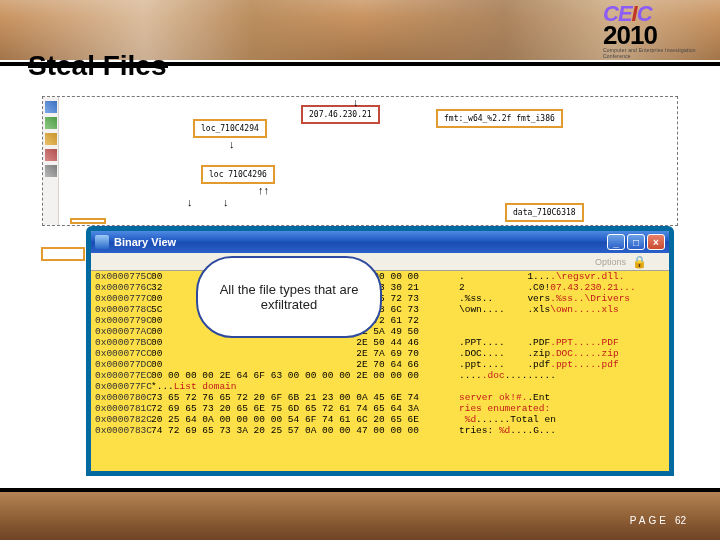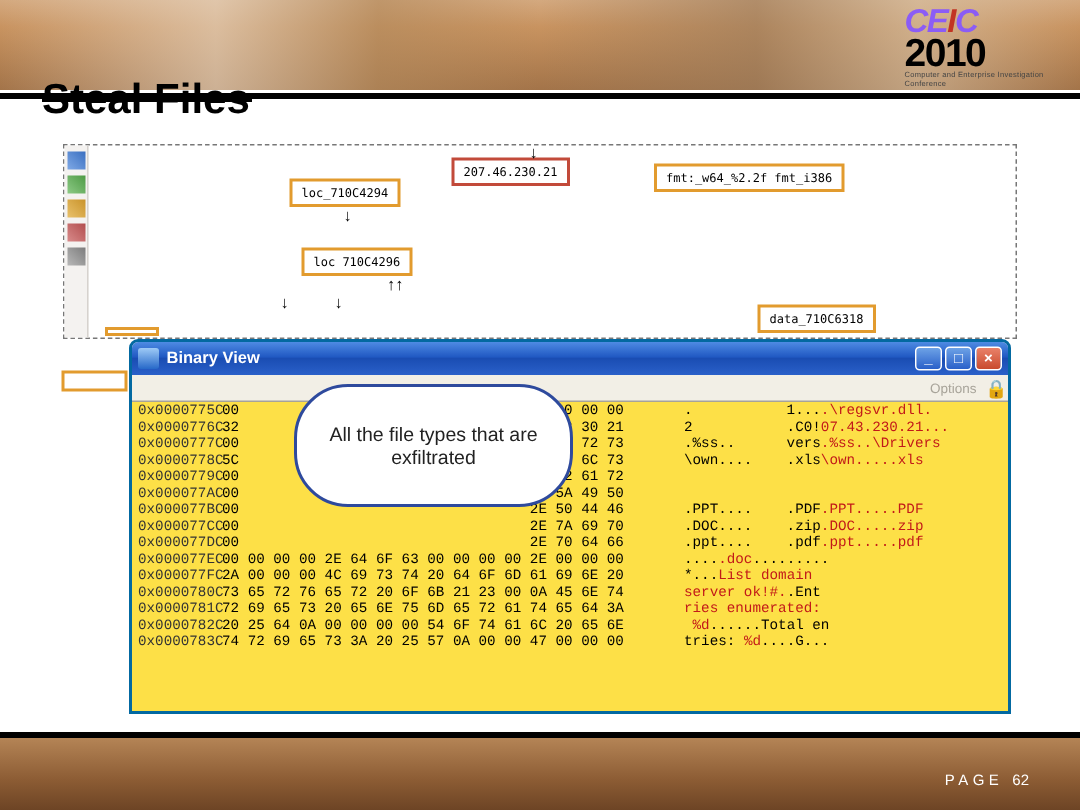--- a/index.html
+++ b/index.html
@@ -25,29 +25,29 @@
   .ico-b{background:linear-gradient(45deg,#8dca86,#4d9a44)}
   .ico-c{background:linear-gradient(45deg,#e9c16b,#c9932a)}
   .ico-d{background:linear-gradient(45deg,#d88a8a,#b24e4e)}
   .ico-e{background:linear-gradient(45deg,#b8b8b8,#7c7c7c)}
   .node{position:absolute;border:2px solid;padding:3px 6px;font-family:Consolas,monospace;font-size:8px;color:#000;background:#fff;white-space:nowrap}
   .node.o{border-color:#e29b2e}
   .node.r{border-color:#c24a3a}
   .arr{position:absolute;font-size:11px;color:#000;line-height:1}
   .arrow-line{position:absolute;height:3px;background:#c21919}
   .arrow-line::after{content:"";position:absolute;right:-7px;top:-4px;border-left:9px solid #c21919;border-top:5px solid transparent;border-bottom:5px solid transparent}
-  .win{position:absolute;left:86px;top:226px;width:588px;height:250px;border:2px solid #0369a1;border-radius:6px 6px 0 0;overflow:hidden;background:#ece9d8}
+  .win{position:absolute;left:86px;top:226px;width:588px;height:250px;border:5px solid #0369a1;border-radius:6px 6px 0 0;overflow:hidden;background:#ece9d8}
   .tbar{height:22px;background:linear-gradient(180deg,#4e8be3 0%,#2159c3 45%,#1a4db3 50%,#2a60c9 100%);display:flex;align-items:center;padding:0 4px;color:#fff;font-weight:bold;font-size:11px}
   .tbar .ico{width:14px;height:14px;background:linear-gradient(#9ecaf6,#2769c9);margin-right:5px;border-radius:2px}
   .tbar .spc{flex:1}
   .wbtn{width:18px;height:16px;margin-left:2px;border:1px solid #fff;border-radius:3px;display:flex;align-items:center;justify-content:center;font-size:10px;color:#fff}
   .wbtn.min{background:linear-gradient(#6da2e6,#2a60c9)}
   .wbtn.max{background:linear-gradient(#6da2e6,#2a60c9)}
   .wbtn.close{background:linear-gradient(#e98169,#c94b2e)}
-  .menu{height:18px;background:#f2efe6;border-bottom:1px solid #a6a39a;display:flex;align-items:center;justify-content:flex-end;padding-right:0;color:#a8a49a;font-size:9px}
+  .menu{height:18px;background:#f2efe6;border-bottom:1px solid #a6a39a;display:flex;align-items:center;justify-content:flex-end;padding-right:22px;color:#a8a49a;font-size:9px}
   .menu .ico-l{display:inline-flex;align-items:center;margin-left:6px;color:#c9a25f;font-size:12px}
   .hex{position:relative;height:210px;background:#fde047;overflow:hidden;font-family:Liberation Mono, monospace;font-size:9.5px;color:#000}
   .row{display:flex;height:11px;white-space:pre}
   .addr{width:60px;padding-left:4px;color:#333}
   .bytes{width:308px}
   .asc{flex:1}
   .red{color:#c21919}
   .callout{position:absolute;left:196px;top:256px;width:186px;height:82px;background:#fff;border:2px solid #2e4a9d;border-radius:36px;display:flex;align-items:center;justify-content:center;text-align:center;font-family:Arial,sans-serif;font-size:13px;color:#222;padding:8px 16px;z-index:5}
   .oblock{position:absolute;border:2px solid #e29b2e;background:#fff}
   .pg{position:absolute;right:34px;bottom:14px;color:#fff;font-size:10px;letter-spacing:3px}
@@ -114,21 +114,21 @@
       <div class="row"><span class="addr">0x0000775C</span><span class="bytes">00                                  31 00 00 00</span><span class="asc">.           1...<span class="red">.\regsvr.dll.</span></span></div>
       <div class="row"><span class="addr">0x0000776C</span><span class="bytes">32                                  07 43 30 21</span><span class="asc">2           .C0!<span class="red">07.43.230.21...</span></span></div>
       <div class="row"><span class="addr">0x0000777C</span><span class="bytes">00                                  76 65 72 73</span><span class="asc">.%ss..      vers<span class="red">.%ss..\Drivers</span></span></div>
       <div class="row"><span class="addr">0x0000778C</span><span class="bytes">5C                                  2E 78 6C 73</span><span class="asc">\own....    .xls<span class="red">\own.....xls</span></span></div>
       <div class="row"><span class="addr">0x0000779C</span><span class="bytes">00                                  2E 72 61 72</span></div>
       <div class="row"><span class="addr">0x000077AC</span><span class="bytes">00                                  2E 5A 49 50</span></div>
       <div class="row"><span class="addr">0x000077BC</span><span class="bytes">00                                  2E 50 44 46</span><span class="asc">.PPT....    .PDF<span class="red">.PPT.....PDF</span></span></div>
       <div class="row"><span class="addr">0x000077CC</span><span class="bytes">00                                  2E 7A 69 70</span><span class="asc">.DOC....    .zip<span class="red">.DOC.....zip</span></span></div>
       <div class="row"><span class="addr">0x000077DC</span><span class="bytes">00                                  2E 70 64 66</span><span class="asc">.ppt....    .pdf<span class="red">.ppt.....pdf</span></span></div>
       <div class="row"><span class="addr">0x000077EC</span><span class="bytes">00 00 00 00 2E 64 6F 63 00 00 00 00 2E 00 00 00</span><span class="asc">....<span class="red">.doc</span>.........</span></div>
-      <div class="row"><span class="addr">0x000077FC</span><span class="bytes">2A 00 00 00 4C 69 73 74 20 64 6F 6D 61 69 6E 20</span><span class="asc">*...<span class="red">List domain </span></span></div>
+      <div class="row"><span class="addr">0x000077FC</span><span class="asc">*...<span class="red">List domain </span></span></div>
       <div class="row"><span class="addr">0x0000780C</span><span class="bytes">73 65 72 76 65 72 20 6F 6B 21 23 00 0A 45 6E 74</span><span class="asc"><span class="red">server ok!#.</span>.Ent</span></div>
       <div class="row"><span class="addr">0x0000781C</span><span class="bytes">72 69 65 73 20 65 6E 75 6D 65 72 61 74 65 64 3A</span><span class="asc"><span class="red">ries enumerated:</span></span></div>
       <div class="row"><span class="addr">0x0000782C</span><span class="bytes">20 25 64 0A 00 00 00 00 54 6F 74 61 6C 20 65 6E</span><span class="asc"> <span class="red">%d</span>......Total en</span></div>
       <div class="row"><span class="addr">0x0000783C</span><span class="bytes">74 72 69 65 73 3A 20 25 57 0A 00 00 47 00 00 00</span><span class="asc">tries: <span class="red">%d</span>....G...</span></div>
     </div>
 
 </div>
 
 <div class="pg">
   <span>PAGE</span><span class="n">62</span>

